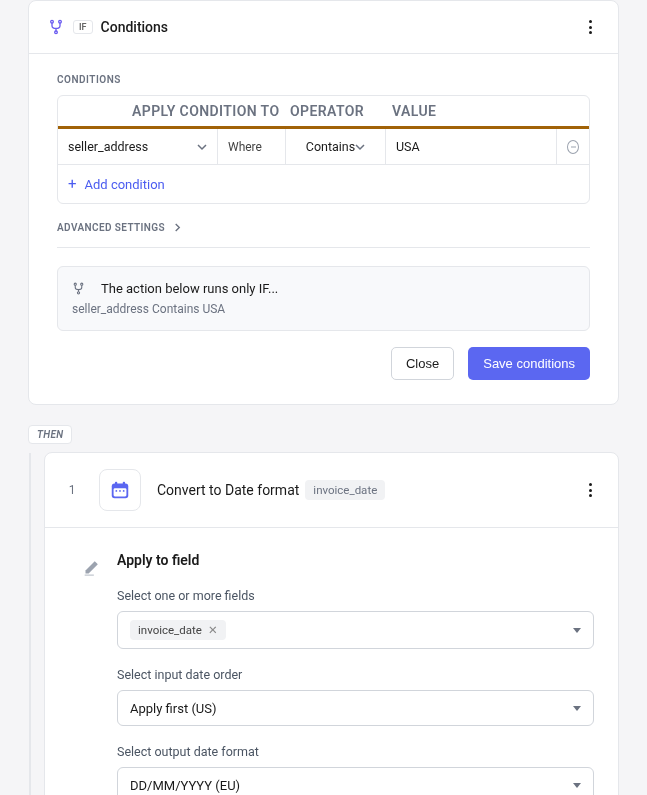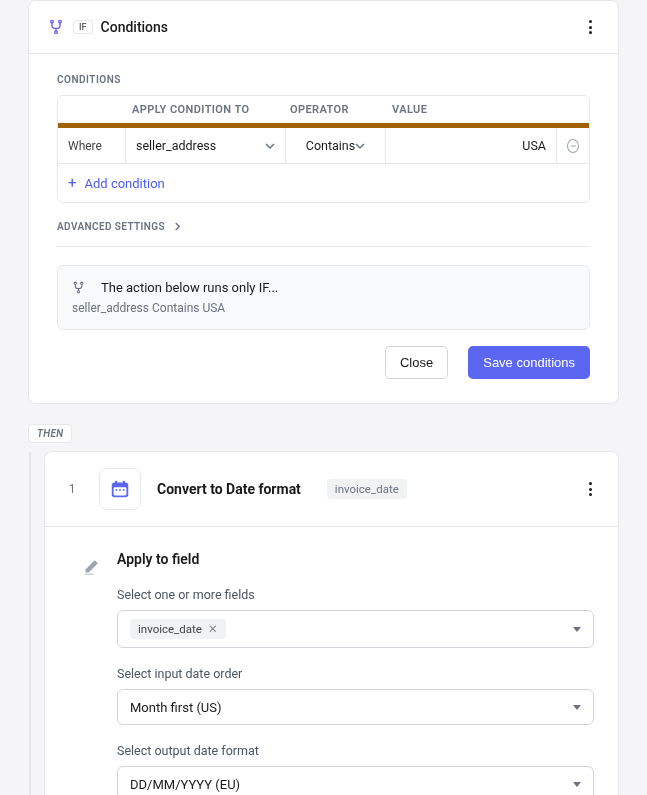--- a/index.html
+++ b/index.html
@@ -55,40 +55,40 @@
     text-transform: uppercase;
     margin-bottom: 10px;
   }
   .cond-table {
     border: 1px solid #e5e7eb;
     border-radius: 6px;
     overflow: hidden;
   }
   .cond-table-head {
     display: flex;
-    font-size: 11px;
+    font-size: 14px;
     letter-spacing: 0.4px;
     color: #6b7280;
     font-weight: 600;
     text-transform: uppercase;
     padding: 7px 0;
-    border-bottom: 5px solid #a16207;
+    border-bottom: 3px solid #a16207;
   }
   .col-where { width: 68px; padding-left: 12px; }
   .col-apply { flex: 0 0 160px; text-align: left; padding-left: 6px;}
   .col-op { flex: 0 0 100px; padding-left: 4px;}
   .col-val { flex: 1; padding-left: 6px;}
   .col-act { width: 32px; }
   .cond-row { display: flex; align-items: stretch; border-bottom: 1px solid #e5e7eb; }
   .cond-cell { border-right: 1px solid #e5e7eb; display: flex; align-items: center; padding: 10px 10px; font-size: 12.5px; }
   .cond-cell:last-child { border-right: none; }
   .where-cell { width: 68px; font-size: 12px; color: #444; }
   .apply-cell { flex: 0 0 160px; justify-content: space-between; }
   .op-cell { flex: 0 0 100px; justify-content: center; }
-  .val-cell { flex: 1; justify-content: flex-end; }
+  .val-cell { flex: 1; }
   .act-cell { width: 32px; justify-content: center; }
   .chev { color: #6b7280; }
   .remove-circle {
     width: 14px; height: 14px; border: 1px solid #9ca3af; border-radius: 50%;
     position: relative;
   }
   .remove-circle::before {
     content: ""; position: absolute; left: 2.5px; right: 2.5px; top: 50%; height: 1px; background: #9ca3af;
     transform: translateY(-50%);
   }
@@ -103,21 +103,21 @@
   .summary-box {
     margin-top: 18px;
     border: 1px solid #e5e7eb;
     background: #f8f9fb;
     border-radius: 6px;
     padding: 14px 14px;
   }
   .summary-top { display: flex; align-items: center; gap: 16px; font-size: 13px; color: #1a1a1a; margin-bottom: 6px;}
   .summary-sub { font-size: 12px; color: #6b7280; }
 
-  .btn-row { display: flex; justify-content: flex-end; gap: 20px; margin-top: 16px; }
+  .btn-row { display: flex; justify-content: flex-end; gap: 14px; margin-top: 16px; }
   .btn {
     padding: 8px 14px; border-radius: 5px; font-size: 13px; cursor: pointer;
     border: 1px solid transparent;
   }
   .btn-sec { background: #fff; border: 1px solid #d1d5db; color: #1a1a1a; }
   .btn-pri { background: #5b67f1; color: #fff; }
 
   
   .then-wrap { margin: 18px 0 8px 28px; font-style: italic; }
   .then-badge {
@@ -160,21 +160,21 @@
     text-align: center;
     margin-right: 18px;
   }
   .step-icon-box {
     width: 42px; height: 42px;
     border: 1px solid #e5e7eb;
     border-radius: 8px;
     display:flex;align-items:center;justify-content:center;
     margin-right: 16px;
   }
-  .step-title { font-size: 14px; font-weight: 700; margin-right: 26px; }
+  .step-title { font-size: 14px; font-weight: 400; margin-right: 6px; }
   .pill {
     background: #f1f2f4;
     color: #6b7280;
     border-radius: 4px;
     padding: 3px 8px;
     font-size: 11.5px;
   }
   .step-body { display:flex; padding: 24px 24px 10px 24px; }
   .left-icon-col { width: 48px; display:flex; flex-direction:column; align-items:center; padding-top: 4px;}
   .pencil {
@@ -227,27 +227,27 @@
 
     <div class="cond-table">
       <div class="cond-table-head">
         <div class="col-where"></div>
         <div class="col-apply">APPLY CONDITION TO</div>
         <div class="col-op">OPERATOR</div>
         <div class="col-val">VALUE</div>
         <div class="col-act"></div>
       </div>
       <div class="cond-row">
-        <div class="cond-cell where-cell">Where</div>
         <div class="cond-cell apply-cell">
           <span>seller_address</span>
           <svg class="chev" width="10" height="10" viewBox="0 0 10 10">
               <path d="M1 3 L5 7 L9 3" fill="none" stroke="currentColor" stroke-width="1.5"></path>
             </svg>
         </div>
+        <div class="cond-cell where-cell">Where</div>
         <div class="cond-cell op-cell">
           <span>Contains</span>
           <svg class="chev" width="10" height="10" viewBox="0 0 10 10">
               <path d="M1 3 L5 7 L9 3" fill="none" stroke="currentColor" stroke-width="1.5"></path>
             </svg>
         </div>
         <div class="cond-cell val-cell">
           <span>USA</span>
         </div>
         <div class="cond-cell act-cell">
@@ -329,21 +329,21 @@
       <div class="form-field">
         <span class="token">
           <span>invoice_date</span>
           <span class="token-x">✕</span>
         </span>
         <span class="caret-down"></span>
       </div>
 
       <div class="form-label">Select input date order</div>
       <div class="form-field">
-        <span>Month first (US)</span>
+        <span>Apply first (US)</span>
         <span class="caret-down"></span>
       </div>
 
       <div class="form-label">Select output date format</div>
       <div class="form-field">
         <span>DD/MM/YYYY (EU)</span>
         <span class="caret-down"></span>
       </div>
 
     </div>

